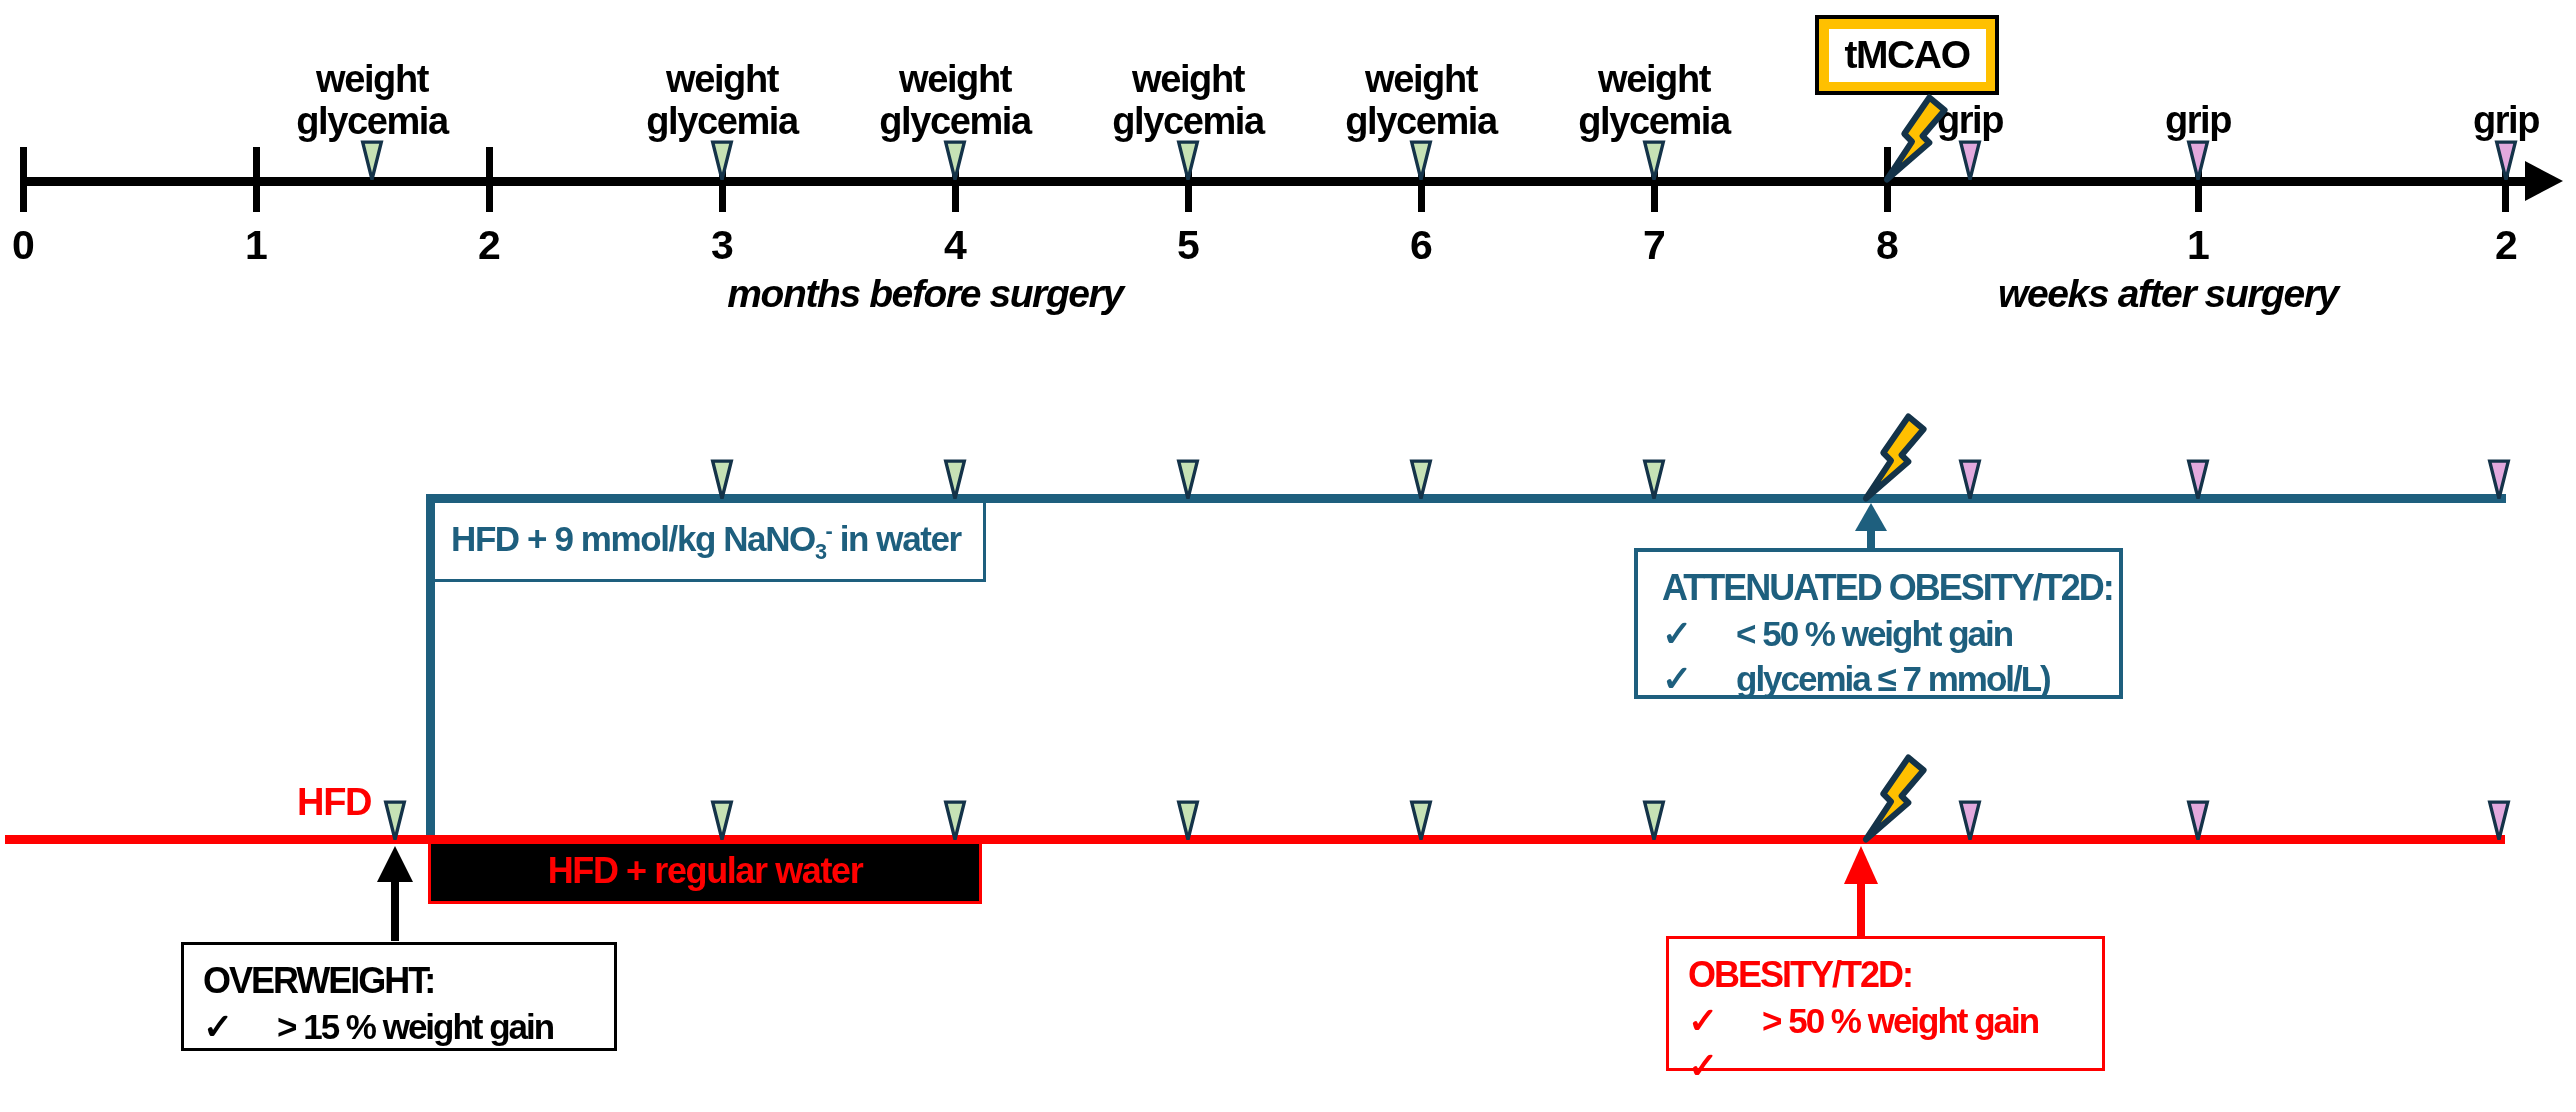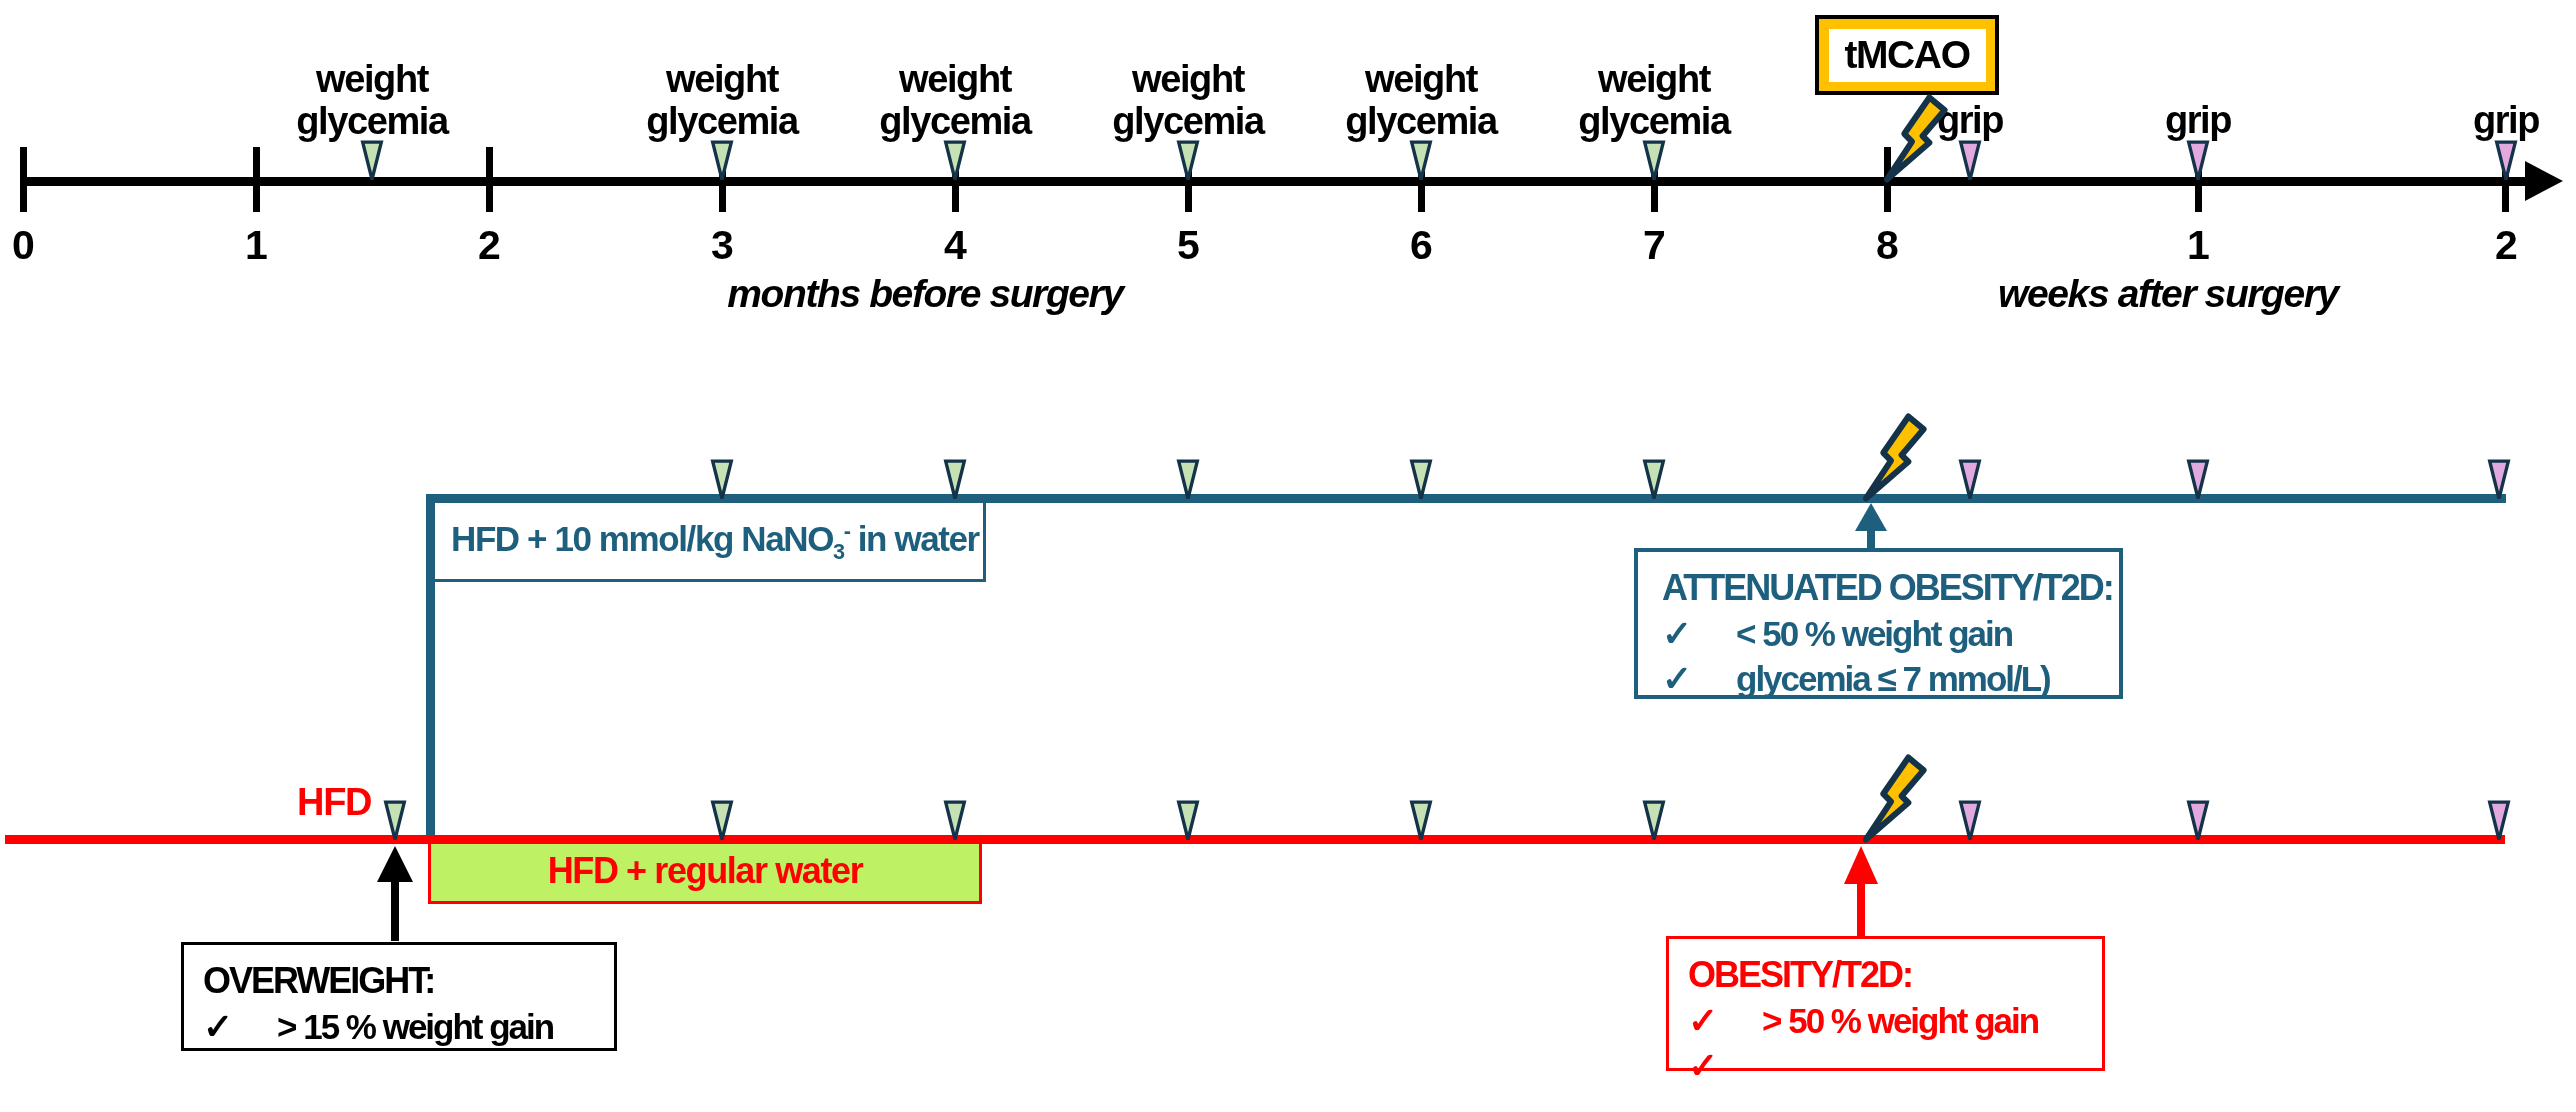--- a/index.html
+++ b/index.html
@@ -38,21 +38,21 @@
 
   #attenuated-box{left:1634px;top:548px;width:489px;height:151px;border:4px solid var(--teal);color:var(--teal);padding-left:24px;}
   #obesity-box{left:1630px;top:936px;width:439px;height:135px;border:3.4px solid var(--red);color:var(--red);margin-left:36px;}
   #overweight-box{left:181px;top:942px;width:436px;height:109px;border:3.4px solid #000;color:#000;}
 
   
   #red-hline{position:absolute;left:5.4px;top:835px;width:2500px;height:8.8px;background:var(--red);z-index:6;}
   #hfd-label{position:absolute;left:263px;top:781px;width:108px;text-align:right;font-size:38px;font-weight:700;
     letter-spacing:-1.4px;color:var(--red);z-index:4;}
   #water-box{position:absolute;left:428px;top:838px;width:554px;height:66px;box-sizing:border-box;
-    border:3.4px solid var(--red);background:#bef264;display:flex;align-items:center;justify-content:center;
+    border:3.4px solid var(--red);background:#000000;display:flex;align-items:center;justify-content:center;
     font-size:36px;font-weight:700;letter-spacing:-1.4px;color:var(--red);z-index:5;}
 
   
   .arrowhead-up{position:absolute;width:0;height:0;z-index:6;}
   #black-arrow-head{left:377px;top:846px;border-left:18px solid transparent;border-right:18px solid transparent;border-bottom:36px solid #000;}
   #black-arrow-shaft{position:absolute;left:391px;top:879px;width:8px;height:62px;background:#000;z-index:6;}
   #red-arrow-head{left:1844px;top:846px;border-left:17.6px solid transparent;border-right:17.6px solid transparent;border-bottom:38px solid var(--red);}
   #red-arrow-shaft{position:absolute;left:1857px;top:881px;width:8px;height:55px;background:var(--red);z-index:6;}
   #teal-arrow-head{left:1855px;top:503px;border-left:16px solid transparent;border-right:16px solid transparent;border-bottom:28px solid var(--teal);}
   #teal-arrow-shaft{position:absolute;left:1867px;top:528px;width:8px;height:21.6px;background:var(--teal);z-index:6;}
@@ -71,21 +71,21 @@
   <div id="tmcao-outer">
     <div id="tmcao-inner">
       <span>tMCAO</span>
     </div>
   </div>
 
   <div id="teal-hline"></div>
   <div id="teal-vline"></div>
 
   <div id="teal-diet-box">
-    <span><span>HFD + 10 mmol/kg NaNO</span><sub>3</sub><sup>-</sup><span> in water</span></span>
+    <span><span>HFD + 9 mmol/kg NaNO</span><sub>3</sub><sup>-</sup><span> in water</span></span>
   </div>
 
   <div class="arrowhead-up" id="teal-arrow-head"></div>
   <div id="teal-arrow-shaft"></div>
 
   <div class="outcome-box" id="attenuated-box">
     <div class="box-title">ATTENUATED OBESITY/T2D:</div>
     <div class="check-row">
       <span class="check">✓</span>
       <span class="item-text">&lt; 50 % weight gain</span>

